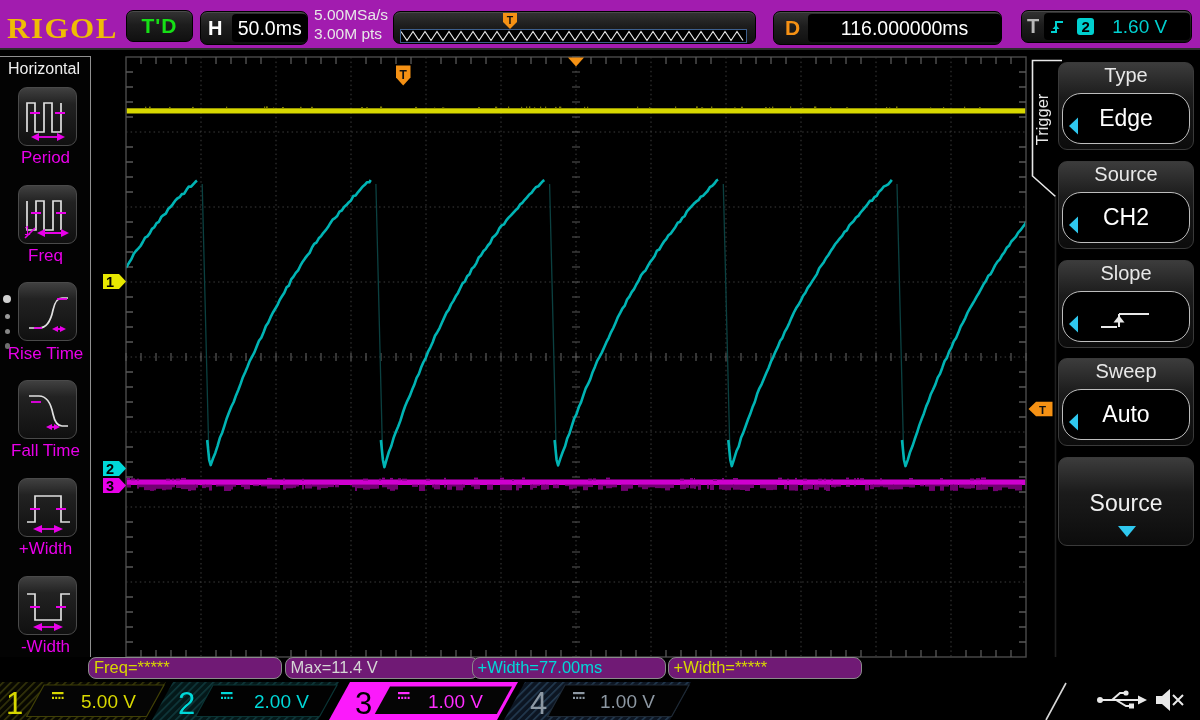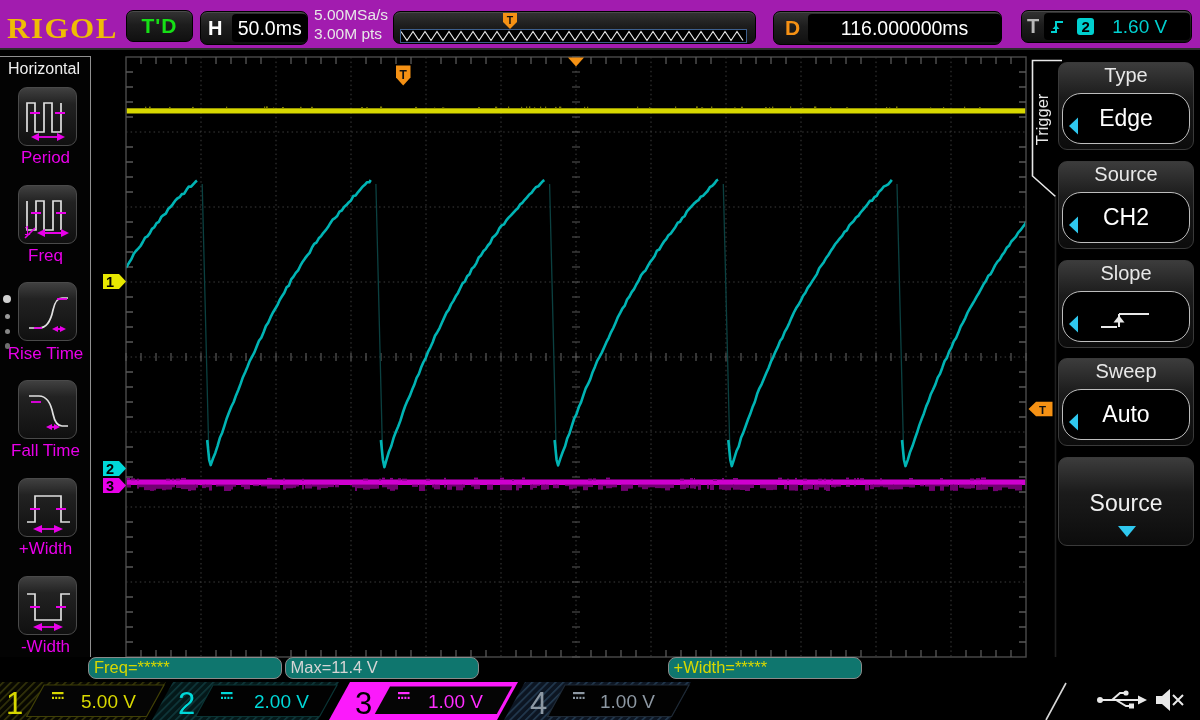--- a/index.html
+++ b/index.html
@@ -19,21 +19,21 @@
 
 #sidebar { position:absolute; left:0; top:56px; width:91px; height:601px; background:#030303;
   border-top:1.6px solid #909090; border-right:1.6px solid #909090; }
 .sideTitle { position:absolute; left:0; top:4px; width:88px; text-align:center; color:#f0f0f0; font-size:16px; }
 .sbtn { position:absolute; left:18px; width:59px; height:59px; border-radius:9px;
   background:linear-gradient(#404040 0%, #222 28%, #101010 100%); border:1px solid #4a4a4a; }
 .slab { position:absolute; left:0; top:0; width:91px; text-align:center; color:#e800e8; font-size:17px; }
 
 #scopesvg { position:absolute; left:0; top:0; }
 
-.meas { position:absolute; top:657px; width:194px; height:22px; background:#0f766e;
+.meas { position:absolute; top:657px; width:194px; height:22px; background:#701a75;
   border:1.6px solid #8a8a8a; border-radius:8px; font-size:16.5px; line-height:19px; padding-left:5px; }
 
 #menucol { position:absolute; left:1056px; top:50px; width:144px; height:607px; background:#000; }
 .mitem { position:absolute; left:1058px; width:136px; height:88px;
   background:linear-gradient(#3c3c3c 0%, #1b1b1b 40%, #0c0c0c 100%);
   border:1px solid #3a3a3a; border-radius:9px; }
 .mhead { position:absolute; left:0; right:0; top:1px; text-align:center; color:#e8e8e8; font-size:20px; }
 .mbox { position:absolute; left:1062px; width:128px; height:51px; background:#000;
   border:1.5px solid #bdbdbd; border-radius:19px; }
 .mval { position:absolute; left:0; right:0; top:11px; text-align:center; color:#fff; font-size:23px; }
@@ -434,20 +434,21 @@
       <polygon points="103,478.0 119,478.0 126,485.5 119,493.0 103,493.0" fill="#e800e8"></polygon>
       <text x="110" y="490.7" font-size="14.5" font-weight="bold" fill="#000" text-anchor="middle">3</text>
       <polygon points="396,65.5 410.5,65.5 410.5,77.5 403.2,85.5 396,77.5" fill="#f59114"></polygon>
       <text x="403.2" y="78.5" font-size="12" font-weight="bold" fill="#111" text-anchor="middle">T</text>
       <polygon points="568,57.5 584,57.5 576,66.5" fill="#f59114"></polygon>
       <polygon points="1028.5,409 1036,401.8 1052.5,401.8 1052.5,416.2 1036,416.2" fill="#f59114"></polygon>
       <text x="1042.5" y="413.6" font-size="11.5" font-weight="bold" fill="#111" text-anchor="middle">T</text>
 </svg>
 <div class="meas" style="left:88px"><span style="color:#d8d800">Freq=*****</span></div>
     <div class="meas" style="left:284.5px"><span style="color:#d5d5d5">Max=11.4 V</span></div>
+    <div class="meas" style="left:471.5px"><span style="color:#00d8d8">+Width=77.00ms</span></div>
     <div class="meas" style="left:667.5px"><span style="color:#d8d800">+Width=*****</span></div>
 <div id="menucol"></div>
 <svg width="1200" height="720" viewBox="0 0 1200 720" style="position:absolute;left:0;top:0" fill="none">
       <path d="M1062 60.5H1032.5V176L1055.5 196.5" stroke="#e8e8e8" stroke-width="1.6"></path>
       <path d="M1055.5 196.5V657" stroke="#1f1f1f" stroke-width="1.6"></path>
     </svg>
     <div style="position:absolute;left:1032px;top:60px;width:22px;height:118px;color:#e8e8e8;font-size:16.5px;display:flex;align-items:center;justify-content:center">
       <span style="transform:rotate(-90deg);white-space:nowrap">Trigger</span>
     </div>
     <div class="mitem" style="top:62.0px">

